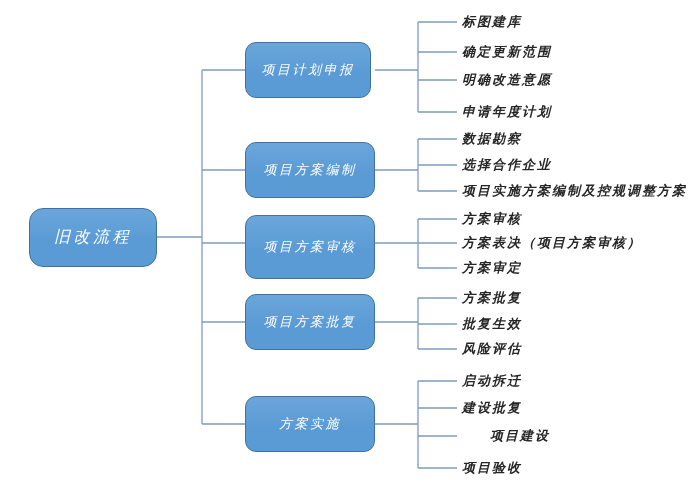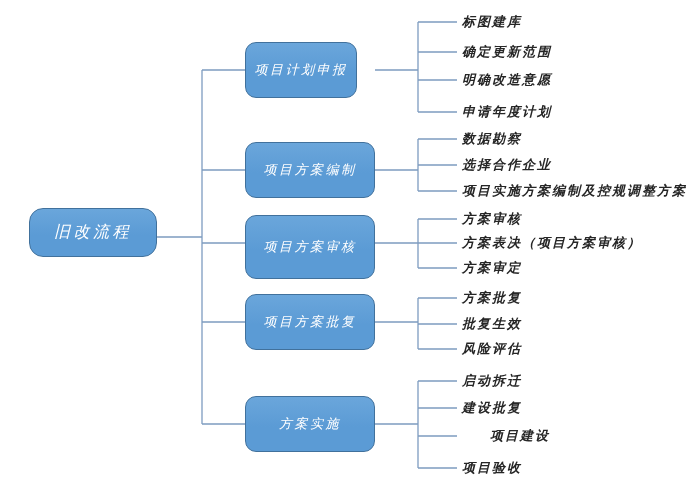--- a/index.html
+++ b/index.html
@@ -53,26 +53,26 @@
   }
 </style>
 </head>
 <body>
 
 <div id="canvas">
   <svg id="connector-svg" viewBox="0 0 700 493" xmlns="http://www.w3.org/2000/svg">
       <path d="M157 237 H202 M202 70 V424 M202 70 H245 M375 70 H418 M418 22 V112 M418 22 H457 M418 52 H457 M418 80 H457 M418 112 H457 M202 170 H245 M375 170 H418 M418 139 V191 M418 139 H457 M418 165 H457 M418 191 H457 M202 243 H245 M375 243 H418 M418 219 V268 M418 219 H457 M418 243 H457 M418 268 H457 M202 322 H245 M375 322 H418 M418 298 V349 M418 298 H457 M418 324 H457 M418 349 H457 M202 424 H245 M375 424 H418 M418 381 V468 M418 381 H457 M418 408 H457 M418 436 H457 M418 468 H457" fill="none" stroke="#7e9cc0" stroke-width="1.3"></path>
     </svg>
 
-  <div class="node-box root-box" style="left: 29px; top: 208px; width: 128px; height: 49px;">
+  <div class="node-box root-box" style="left: 29px; top: 208px; width: 128px; height: 59px;">
     <span>旧改流程</span>
   </div>
 
   <div id="branches">
-      <div class="node-box" style="left: 245px; top: 42px; width: 112px; height: 56px;">
+      <div class="node-box" style="left: 245px; top: 42px; width: 126px; height: 56px;">
         <span>项目计划申报</span>
       </div>
       <div class="leaf-label" style="left: 462px; top: 13px;">标图建库</div>
       <div class="leaf-label" style="left: 462px; top: 43px;">确定更新范围</div>
       <div class="leaf-label" style="left: 462px; top: 71px;">明确改造意愿</div>
       <div class="leaf-label" style="left: 462px; top: 103px;">申请年度计划</div>
       <div class="node-box" style="left: 245px; top: 142px; width: 130px; height: 56px;">
         <span>项目方案编制</span>
       </div>
       <div class="leaf-label" style="left: 462px; top: 130px;">数据勘察</div>

